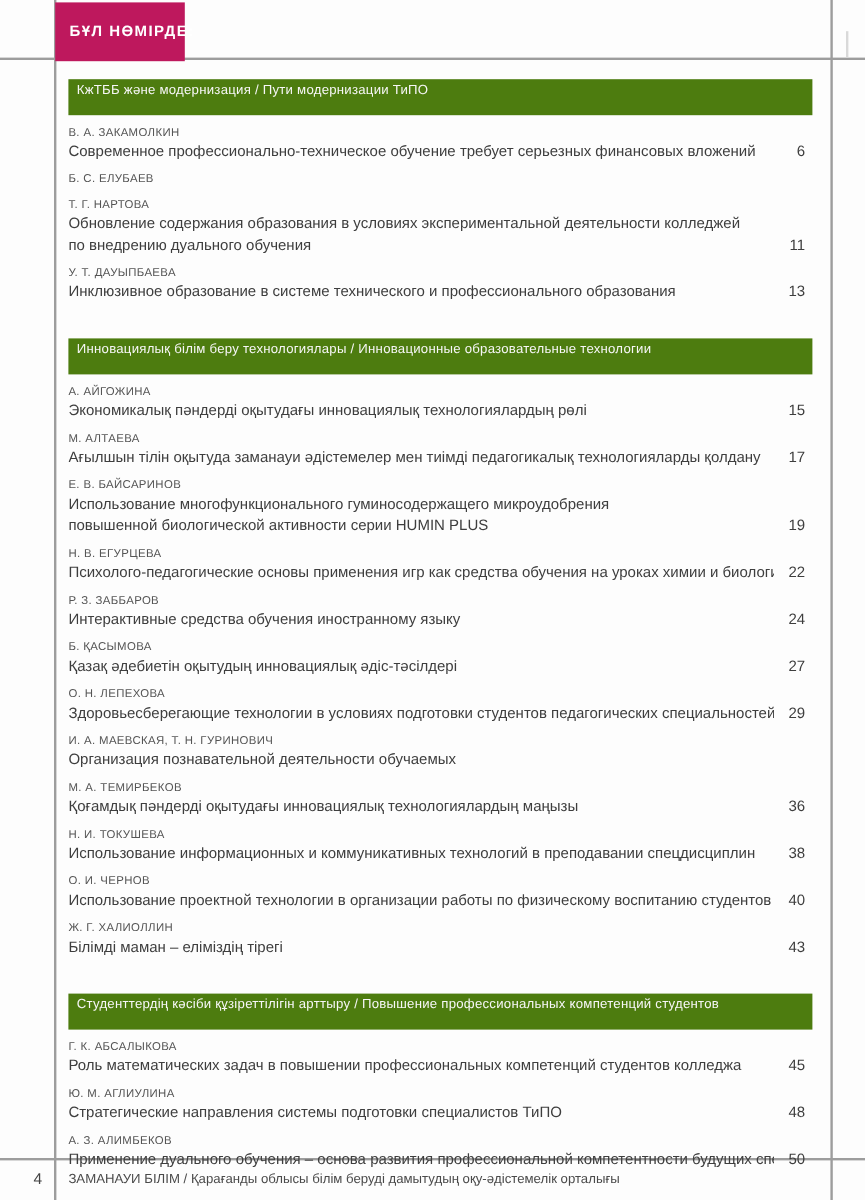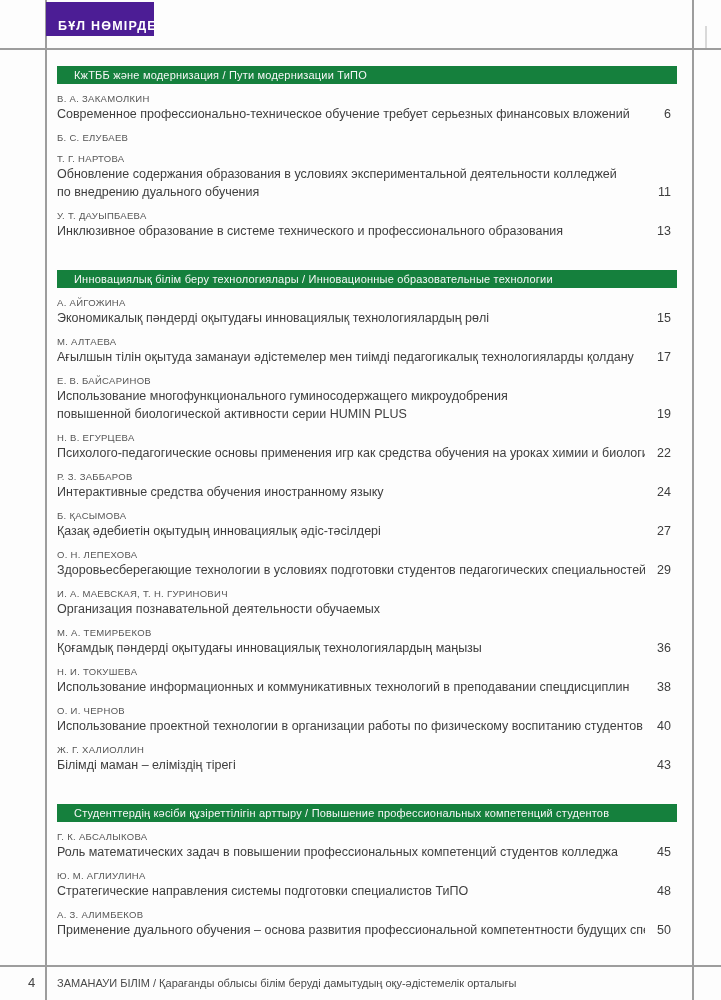--- a/index.html
+++ b/index.html
@@ -15,37 +15,37 @@
   .rule { position: absolute; background: #9d9d9d; }
   .rule-top    { left: 0;     top: 48px;  width: 721px; height: 2px; }
   .rule-footer { left: 0;     top: 965px; width: 721px; height: 2px; }
   .rule-left   { left: 45px;  top: 0;     width: 2px;   height: 1000px; }
   .rule-right  { left: 692px; top: 0;     width: 2px;   height: 1000px; }
   .edge-sliver { position: absolute; left: 705px; top: 26px; width: 2px; height: 22px; background: #d9d9d9; }
 
   
   .header-box {
     position: absolute; left: 46px; top: 2px;
-    width: 108px; height: 34px;
-    background: #4c1d95;
+    width: 108px; height: 49px;
+    background: #be185d;
   }
   .header-box span {
     position: absolute; left: 12px; top: 17px;
     font-size: 12.5px; font-weight: bold; color: #ffffff;
     letter-spacing: 1.2px; white-space: nowrap;
   }
 
   
   .toc { position: absolute; left: 57px; top: 66px; width: 620px; }
 
   .section-bar {
     box-sizing: border-box;
-    width: 620px; height: 18px; line-height: 18px;
-    background: #15803d; color: #f7f7f7;
-    font-size: 11px; padding-left: 17px;
+    width: 620px; height: 30px; line-height: 18px;
+    background: #4d7c0f; color: #f7f7f7;
+    font-size: 11px; padding-left: 7px;
     white-space: nowrap; overflow: hidden;
     letter-spacing: 0.2px;
   }
   .section + .section .section-bar { margin-top: 30px; }
 
   .author {
     padding-top: 8px; height: 13px; line-height: 13px;
     font-size: 9.5px; color: #555555;
     letter-spacing: 0.3px; white-space: nowrap;
   }

